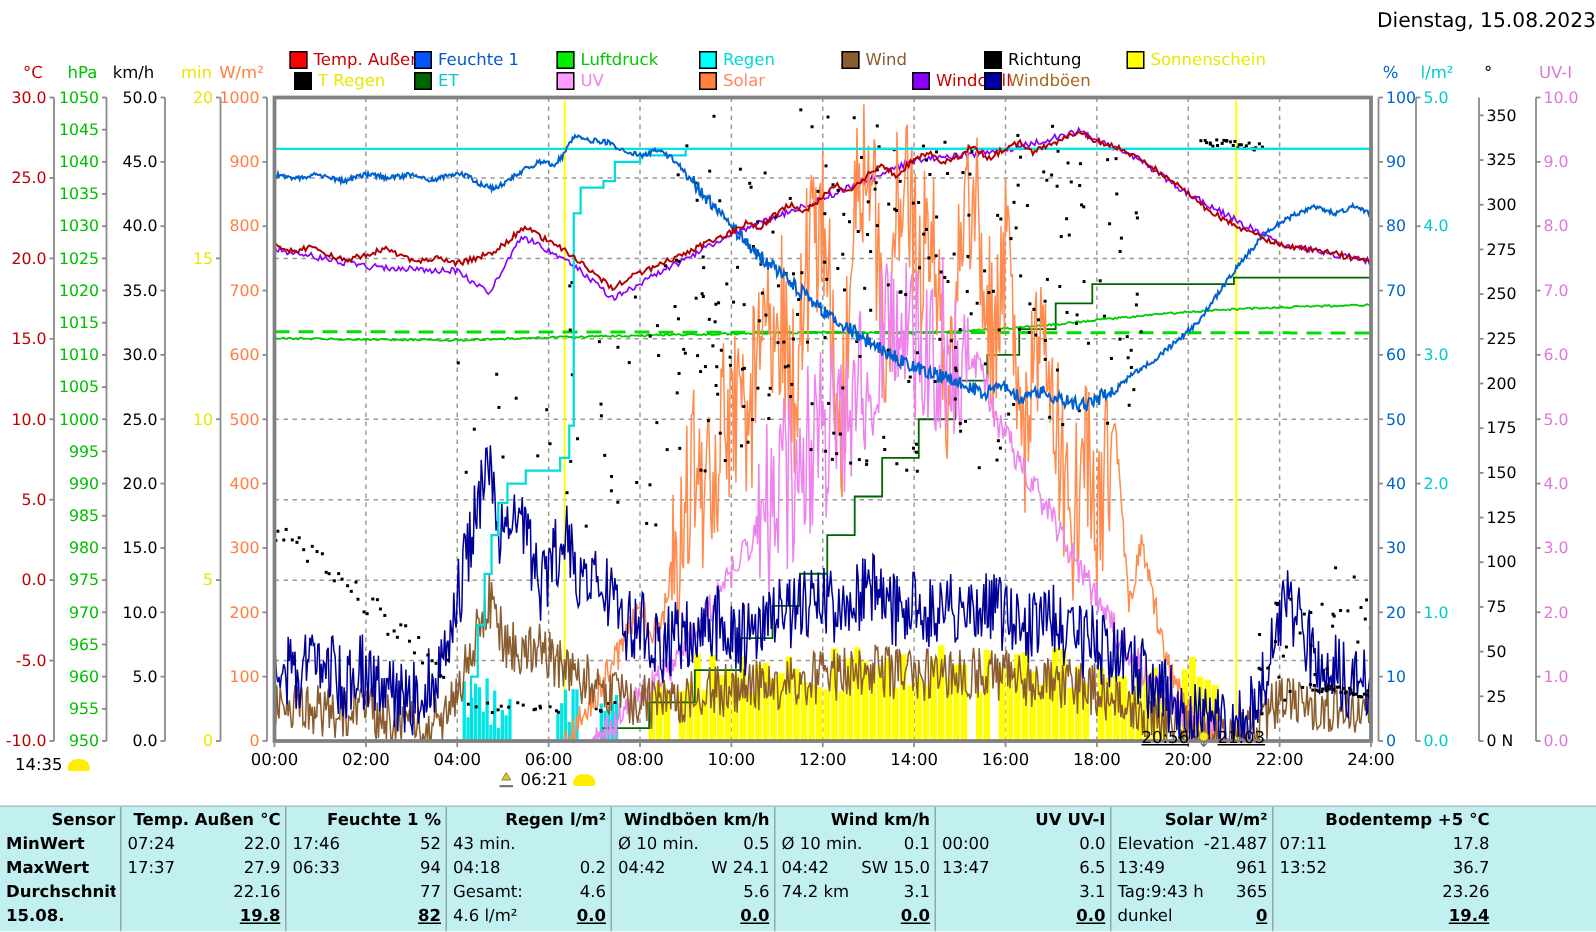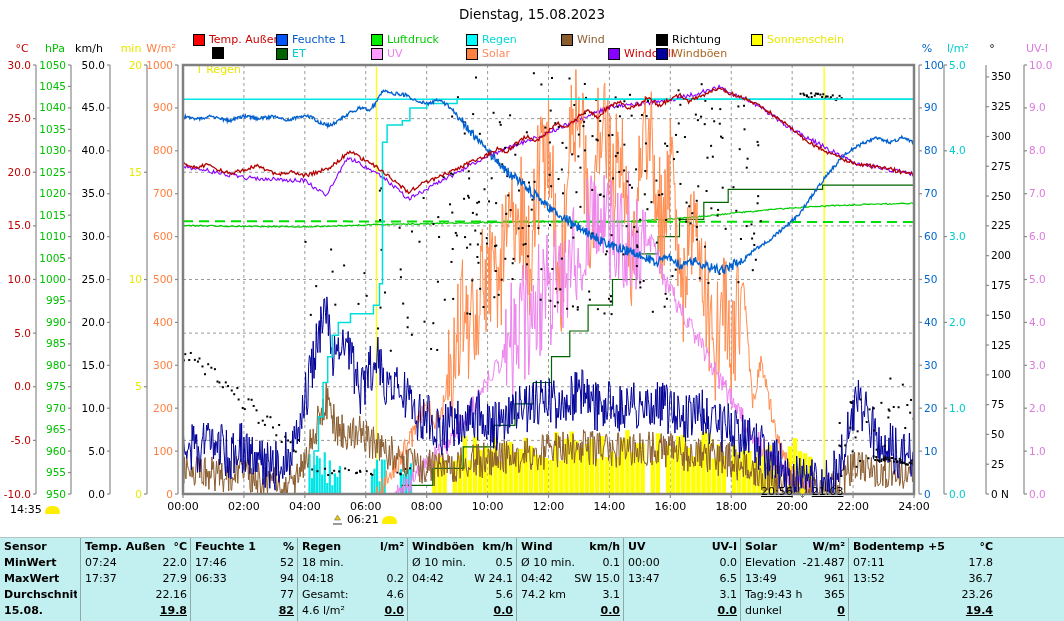--- a/index.html
+++ b/index.html
@@ -1,36 +1,36 @@
 <!DOCTYPE html>
 <html><head>
 <meta charset="utf-8">
 <style>
   html,body{margin:0;padding:0;background:#fff;}
   #page{position:relative;width:1064px;height:621px;background:#ffffff;overflow:hidden;
         font-family:"DejaVu Sans","Liberation Sans",sans-serif;}
-  #title{position:absolute;top:6px;left:0;width:100%;text-align:center;font-size:13.5px;color:#000;}
+  #title{position:absolute;top:6px;left:0;width:100%;text-align:right;font-size:13.5px;color:#000;}
   #legend{position:absolute;top:0;left:0;width:100%;height:62px;}
   .lg-item{position:absolute;display:flex;align-items:center;gap:4px;font-size:11px;white-space:nowrap;}
   .lg-box{width:10px;height:10px;border:1px solid #000;flex:0 0 auto;}
   #chart-svg{position:absolute;top:0;left:0;}
   #footer-sunrise,#footer-sunset,#footer-suntotal{position:absolute;font-size:11px;color:#000;
       display:flex;align-items:center;gap:3px;white-space:nowrap;}
   #footer-suntotal{top:503px;left:10px;}
   #footer-sunrise{top:513px;left:331px;}
   #footer-sunset{top:485px;left:761px;text-decoration:underline;}
   .sunblob{display:inline-block;width:15px;height:8px;background:#ffee00;border-radius:8px 8px 2px 2px;}
   #stats-table{position:absolute;top:537px;left:0;width:1064px;height:84px;background:#c2efef;
       border-top:1px solid #b0c4c4;display:flex;font-size:11px;color:#000;}
   .tcol{display:flex;flex-direction:column;box-sizing:border-box;border-left:1px solid #8fa9a9;padding:1px 3px 0 4px;}
   .tcol:first-child{border-left:none;font-weight:bold;}
   .trow{height:16px;line-height:16px;display:flex;justify-content:space-between;gap:4px;overflow:hidden;}
   .trow .lbl{text-align:left;}
   .trow .val{text-align:right;}
-  .thead{font-weight:bold;}
+  .thead{font-weight:bold;justify-content:flex-end;}
   .tbold{font-weight:bold;text-decoration:underline;}
 </style>
 </head>
 <body>
 
 <div id="page">
   <div id="title">Dienstag, 15.08.2023</div>
   <div id="legend">
       <div class="lg-item" style="left: 193px; top: 33px;">
         <span class="lg-box" style="background: rgb(255, 0, 0);"></span>
@@ -53,21 +53,21 @@
         <span style="color: rgb(138, 92, 46);">Wind</span>
       </div>
       <div class="lg-item" style="left: 656px; top: 33px;">
         <span class="lg-box" style="background: rgb(0, 0, 0);"></span>
         <span style="color: rgb(0, 0, 0);">Richtung</span>
       </div>
       <div class="lg-item" style="left: 751px; top: 33px;">
         <span class="lg-box" style="background: rgb(255, 255, 0);"></span>
         <span style="color: rgb(232, 232, 0);">Sonnenschein</span>
       </div>
-      <div class="lg-item" style="left: 196px; top: 47px; flex-direction: column;">
+      <div class="lg-item" style="left: 196px; top: 47px;">
         <span class="lg-box" style="background: rgb(0, 0, 0);"></span>
         <span style="color: rgb(232, 232, 0);">T Regen</span>
       </div>
       <div class="lg-item" style="left: 276px; top: 47px;">
         <span class="lg-box" style="background: rgb(0, 100, 0);"></span>
         <span style="color: rgb(0, 204, 204);">ET</span>
       </div>
       <div class="lg-item" style="left: 371px; top: 47px;">
         <span class="lg-box" style="background: rgb(255, 155, 255);"></span>
         <span style="color: rgb(238, 130, 238);">UV</span>
@@ -1056,21 +1056,21 @@
           <div class="lbl"></div>
           <div class="val tbold">82</div>
         </div>
       </div>
       <div class="tcol" style="width: 110px;">
         <div class="trow thead">
           <div class="lbl">Regen</div>
           <div class="val">l/m²</div>
         </div>
         <div class="trow">
-          <div class="lbl">18 min.</div>
+          <div class="lbl">43 min.</div>
           <div class="val"></div>
         </div>
         <div class="trow">
           <div class="lbl">04:18</div>
           <div class="val">0.2</div>
         </div>
         <div class="trow">
           <div class="lbl">Gesamt:</div>
           <div class="val">4.6</div>
         </div>

